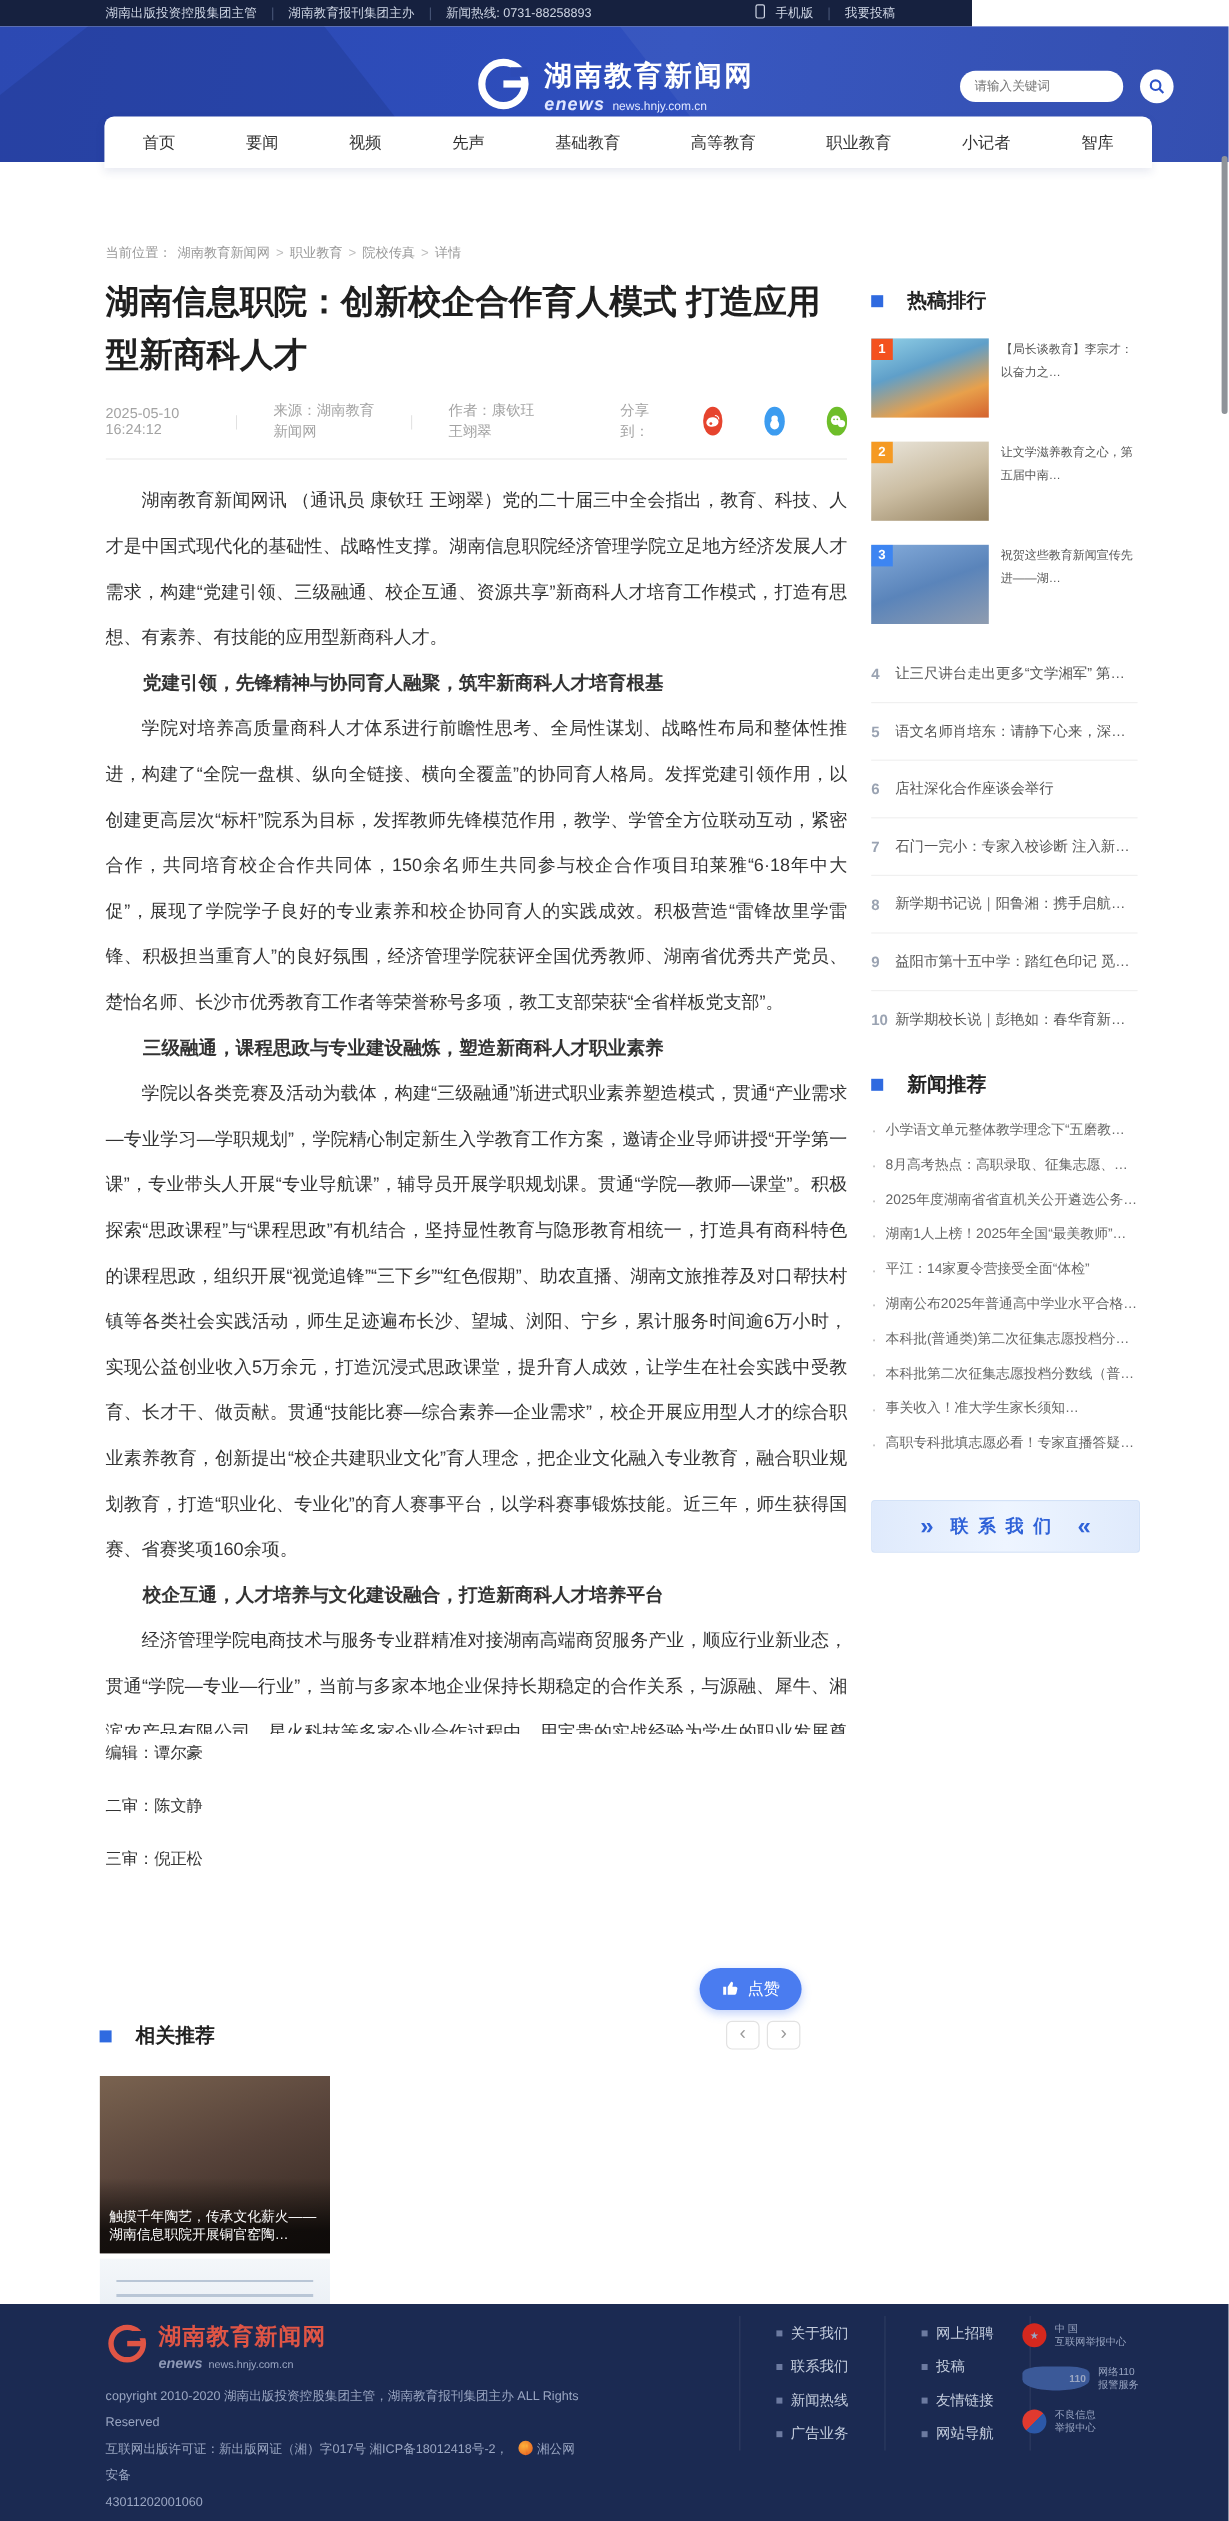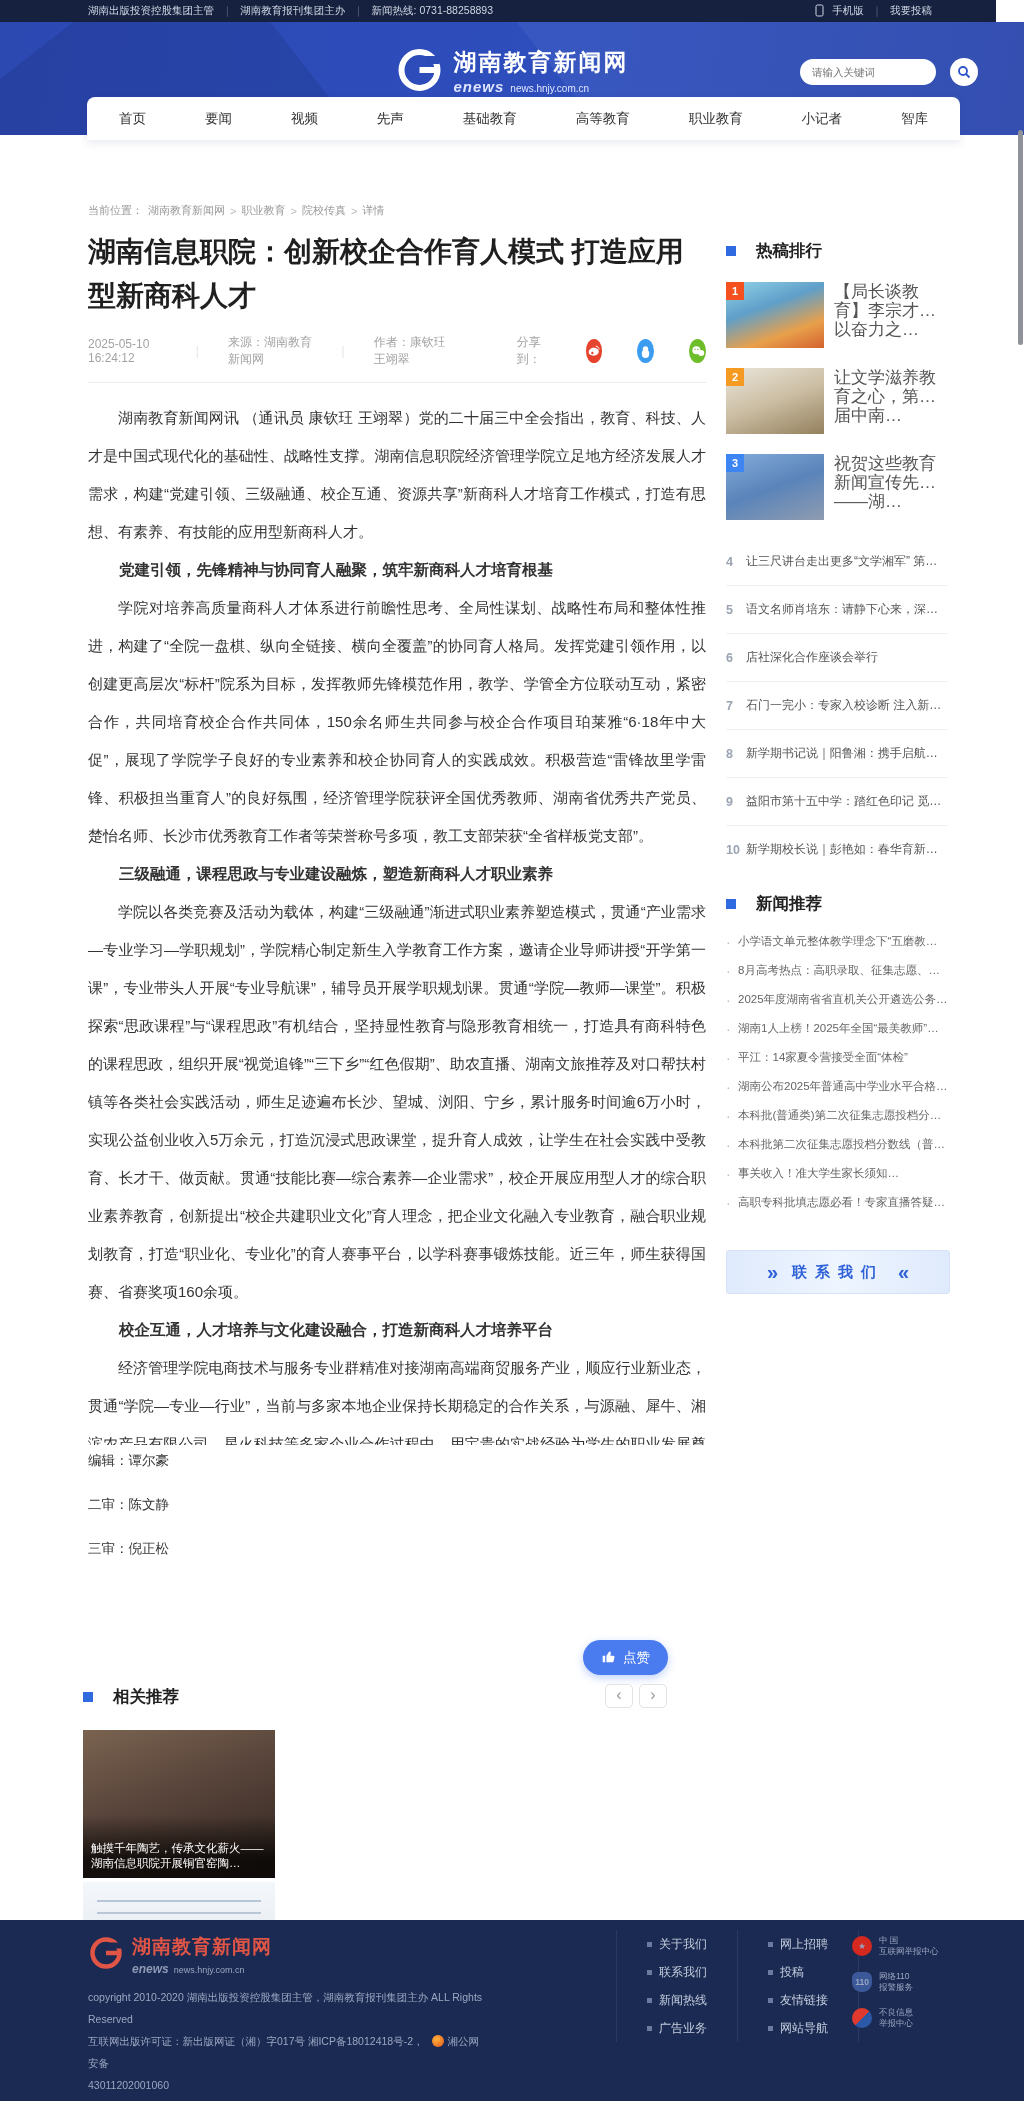--- a/index.html
+++ b/index.html
@@ -1,20 +1,20 @@
 <!DOCTYPE html>
 <html><head>
 <meta charset="utf-8">
 <style>
   html,body{margin:0;padding:0;}
   body{width:1024px;background:#fff;font-family:"Liberation Sans","DejaVu Sans",sans-serif;}
   .page{position:relative;width:1024px;height:2101px;background:#fff;overflow:hidden;}
 
   
-  .topbar{position:absolute;left:0;top:0;width:996px;height:22px;background:#16213f;display:flex;align-items:center;justify-content:space-between;box-sizing:border-box;padding:0 64px 0 88px;gap:21px;}
+  .topbar{position:absolute;left:0;top:0;width:810px;height:22px;background:#16213f;display:flex;align-items:center;justify-content:space-between;box-sizing:border-box;padding:0 64px 0 88px;gap:21px;}
   .topbar .grp{display:flex;align-items:center;gap:8px;}
   .topbar span{font-size:10.5px;color:#cfd6e4;white-space:nowrap;}
   .topbar .sep{color:#5b6a8c;}
 
   
   .header{position:absolute;left:0;top:22px;width:1024px;height:113px;background:linear-gradient(100deg,#2c49b2 0%,#2e4ebd 55%,#2a46ac 100%);overflow:hidden;}
   .header .shape1{position:absolute;left:-140px;top:20px;width:520px;height:420px;background:rgba(17,32,92,0.18);transform:rotate(-38deg);}
   .header .shape2{position:absolute;right:-120px;top:-220px;width:560px;height:420px;background:rgba(255,255,255,0.05);transform:rotate(-38deg);}
   .logo{position:absolute;left:50%;top:24px;transform:translateX(-50%);display:flex;align-items:center;gap:10px;color:#fff;}
   .logo .ltxt .big{font-size:23px;font-weight:bold;letter-spacing:2px;line-height:26px;}
@@ -63,21 +63,21 @@
   .ph-rel2{background:linear-gradient(180deg,#f4f7fa 0%,#e2e9f1 55%,#c9d4e0 100%);}
   .ph-rel2::after{content:"";position:absolute;left:14px;right:14px;top:18px;height:86px;background:repeating-linear-gradient(180deg,#b9c6d6 0 2px,transparent 2px 12px);}
   .ph-rel3{background:linear-gradient(160deg,#a3bda6 0%,#71907a 50%,#54685c 100%);}
 
   
   .sb-hot{position:absolute;left:726px;top:240px;width:222px;}
   .hot-item{display:flex;margin-top:20px;cursor:pointer;}
   .hot-thumb{position:relative;width:98px;height:66px;flex:0 0 98px;overflow:hidden;}
   .rank-badge{position:absolute;left:0;top:0;width:18px;height:18px;color:#fff;font-size:11px;font-weight:bold;display:flex;align-items:center;justify-content:center;}
   .b1{background:#f4511e;} .b2{background:#f59a23;} .b3{background:#3d85f2;}
-  .hot-title{margin-left:10px;font-size:17px;line-height:19px;color:#555;display:-webkit-box;-webkit-line-clamp:2;-webkit-box-orient:vertical;overflow:hidden;}
+  .hot-title{margin-left:10px;font-size:10px;line-height:19px;color:#555;display:-webkit-box;-webkit-line-clamp:2;-webkit-box-orient:vertical;overflow:hidden;}
   .ph-hot1{background:linear-gradient(160deg,#93d2e8 0%,#5f9fc9 38%,#e8a04b 72%,#d4622e 100%);}
   .ph-hot2{background:linear-gradient(160deg,#eae6dc 0%,#cbbda2 50%,#93805e 100%);}
   .ph-hot3{background:linear-gradient(160deg,#84abda 0%,#5a84ba 50%,#8f9cb0 100%);}
   .hot-list{margin-top:18px;}
   .hot-row{display:flex;align-items:center;height:47px;border-bottom:1px solid #f0f0f0;cursor:pointer;}
   .hot-row:last-child{border-bottom:none;}
   .hot-rank{width:20px;flex:0 0 20px;font-size:12.5px;font-weight:bold;color:#9aa3b2;}
   .hot-text{font-size:12px;color:#555;white-space:nowrap;overflow:hidden;text-overflow:ellipsis;}
 
   .sb-news{position:absolute;left:726px;top:893px;width:222px;}
@@ -101,21 +101,21 @@
   .f-links{position:absolute;left:616px;top:10px;display:flex;gap:0;}
   .f-col{padding:0 30px;border-left:1px solid rgba(255,255,255,0.08);}
   .f-col:last-child{border-right:1px solid rgba(255,255,255,0.08);}
   .f-link{display:flex;align-items:center;gap:7px;height:28px;cursor:pointer;}
   .f-bullet{width:5px;height:5px;background:#6c7aa0;}
   .f-link span{font-size:12px;color:#c5cede;white-space:nowrap;}
   .f-badges{position:absolute;left:852px;top:8px;}
   .f-badge{display:flex;align-items:center;gap:7px;height:36px;cursor:pointer;}
   .f-bicon{width:20px;height:20px;flex:0 0 20px;border-radius:50%;display:flex;align-items:center;justify-content:center;font-size:10px;color:#fff;}
   .bi1{background:#d5281e;} 
-  .bi2{border-radius:30% 30% 45% 45%;background:#3b5998;font-size:6.5px;font-weight:bold;}
+  .bi2{border-radius:30% 30% 45% 45%;background:#3b5998;font-size:6.5px;font-weight:bold;padding-left:36px;}
   .bi3{background:linear-gradient(135deg,#e03a2f 50%,#2c58a8 50%);}
   .f-badge span{font-size:8.5px;color:#9aa6c2;line-height:11px;width:70px;}
 
   
   .scroll-thumb{position:absolute;right:1px;top:130px;width:5px;height:215px;border-radius:3px;background:#8f9399;}
 </style>
 </head>
 <body>
 
 <div class="page">

